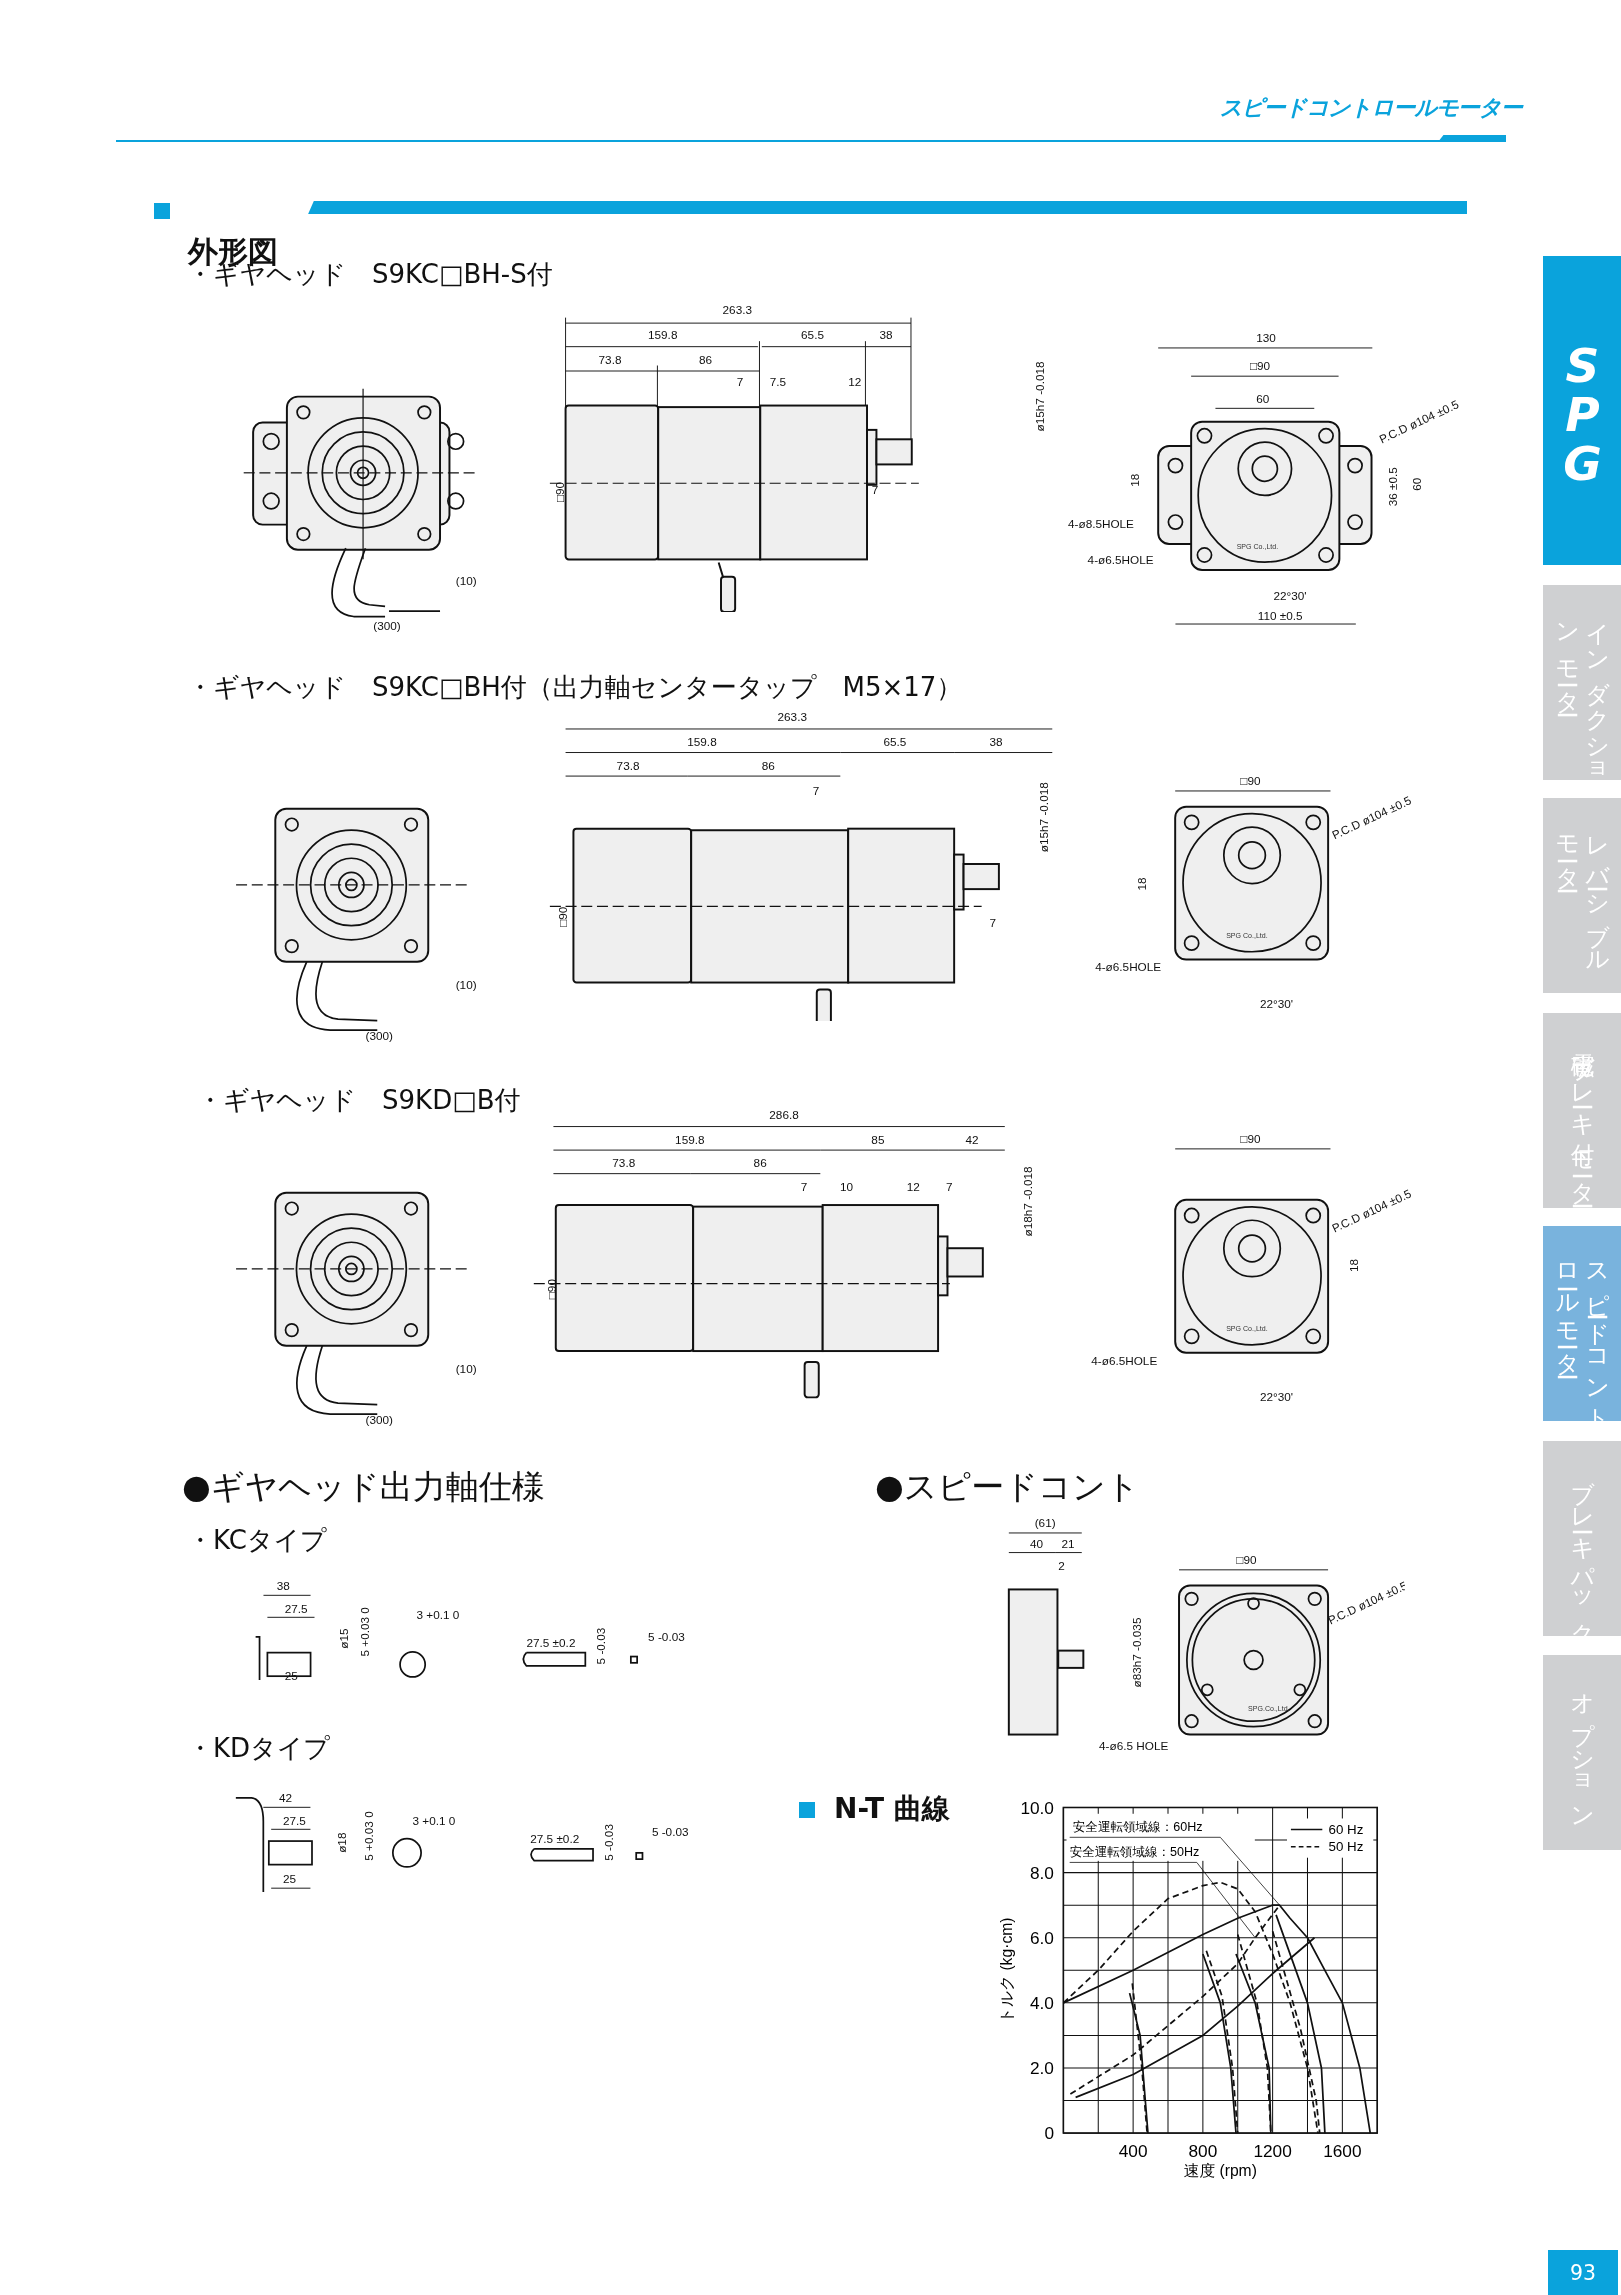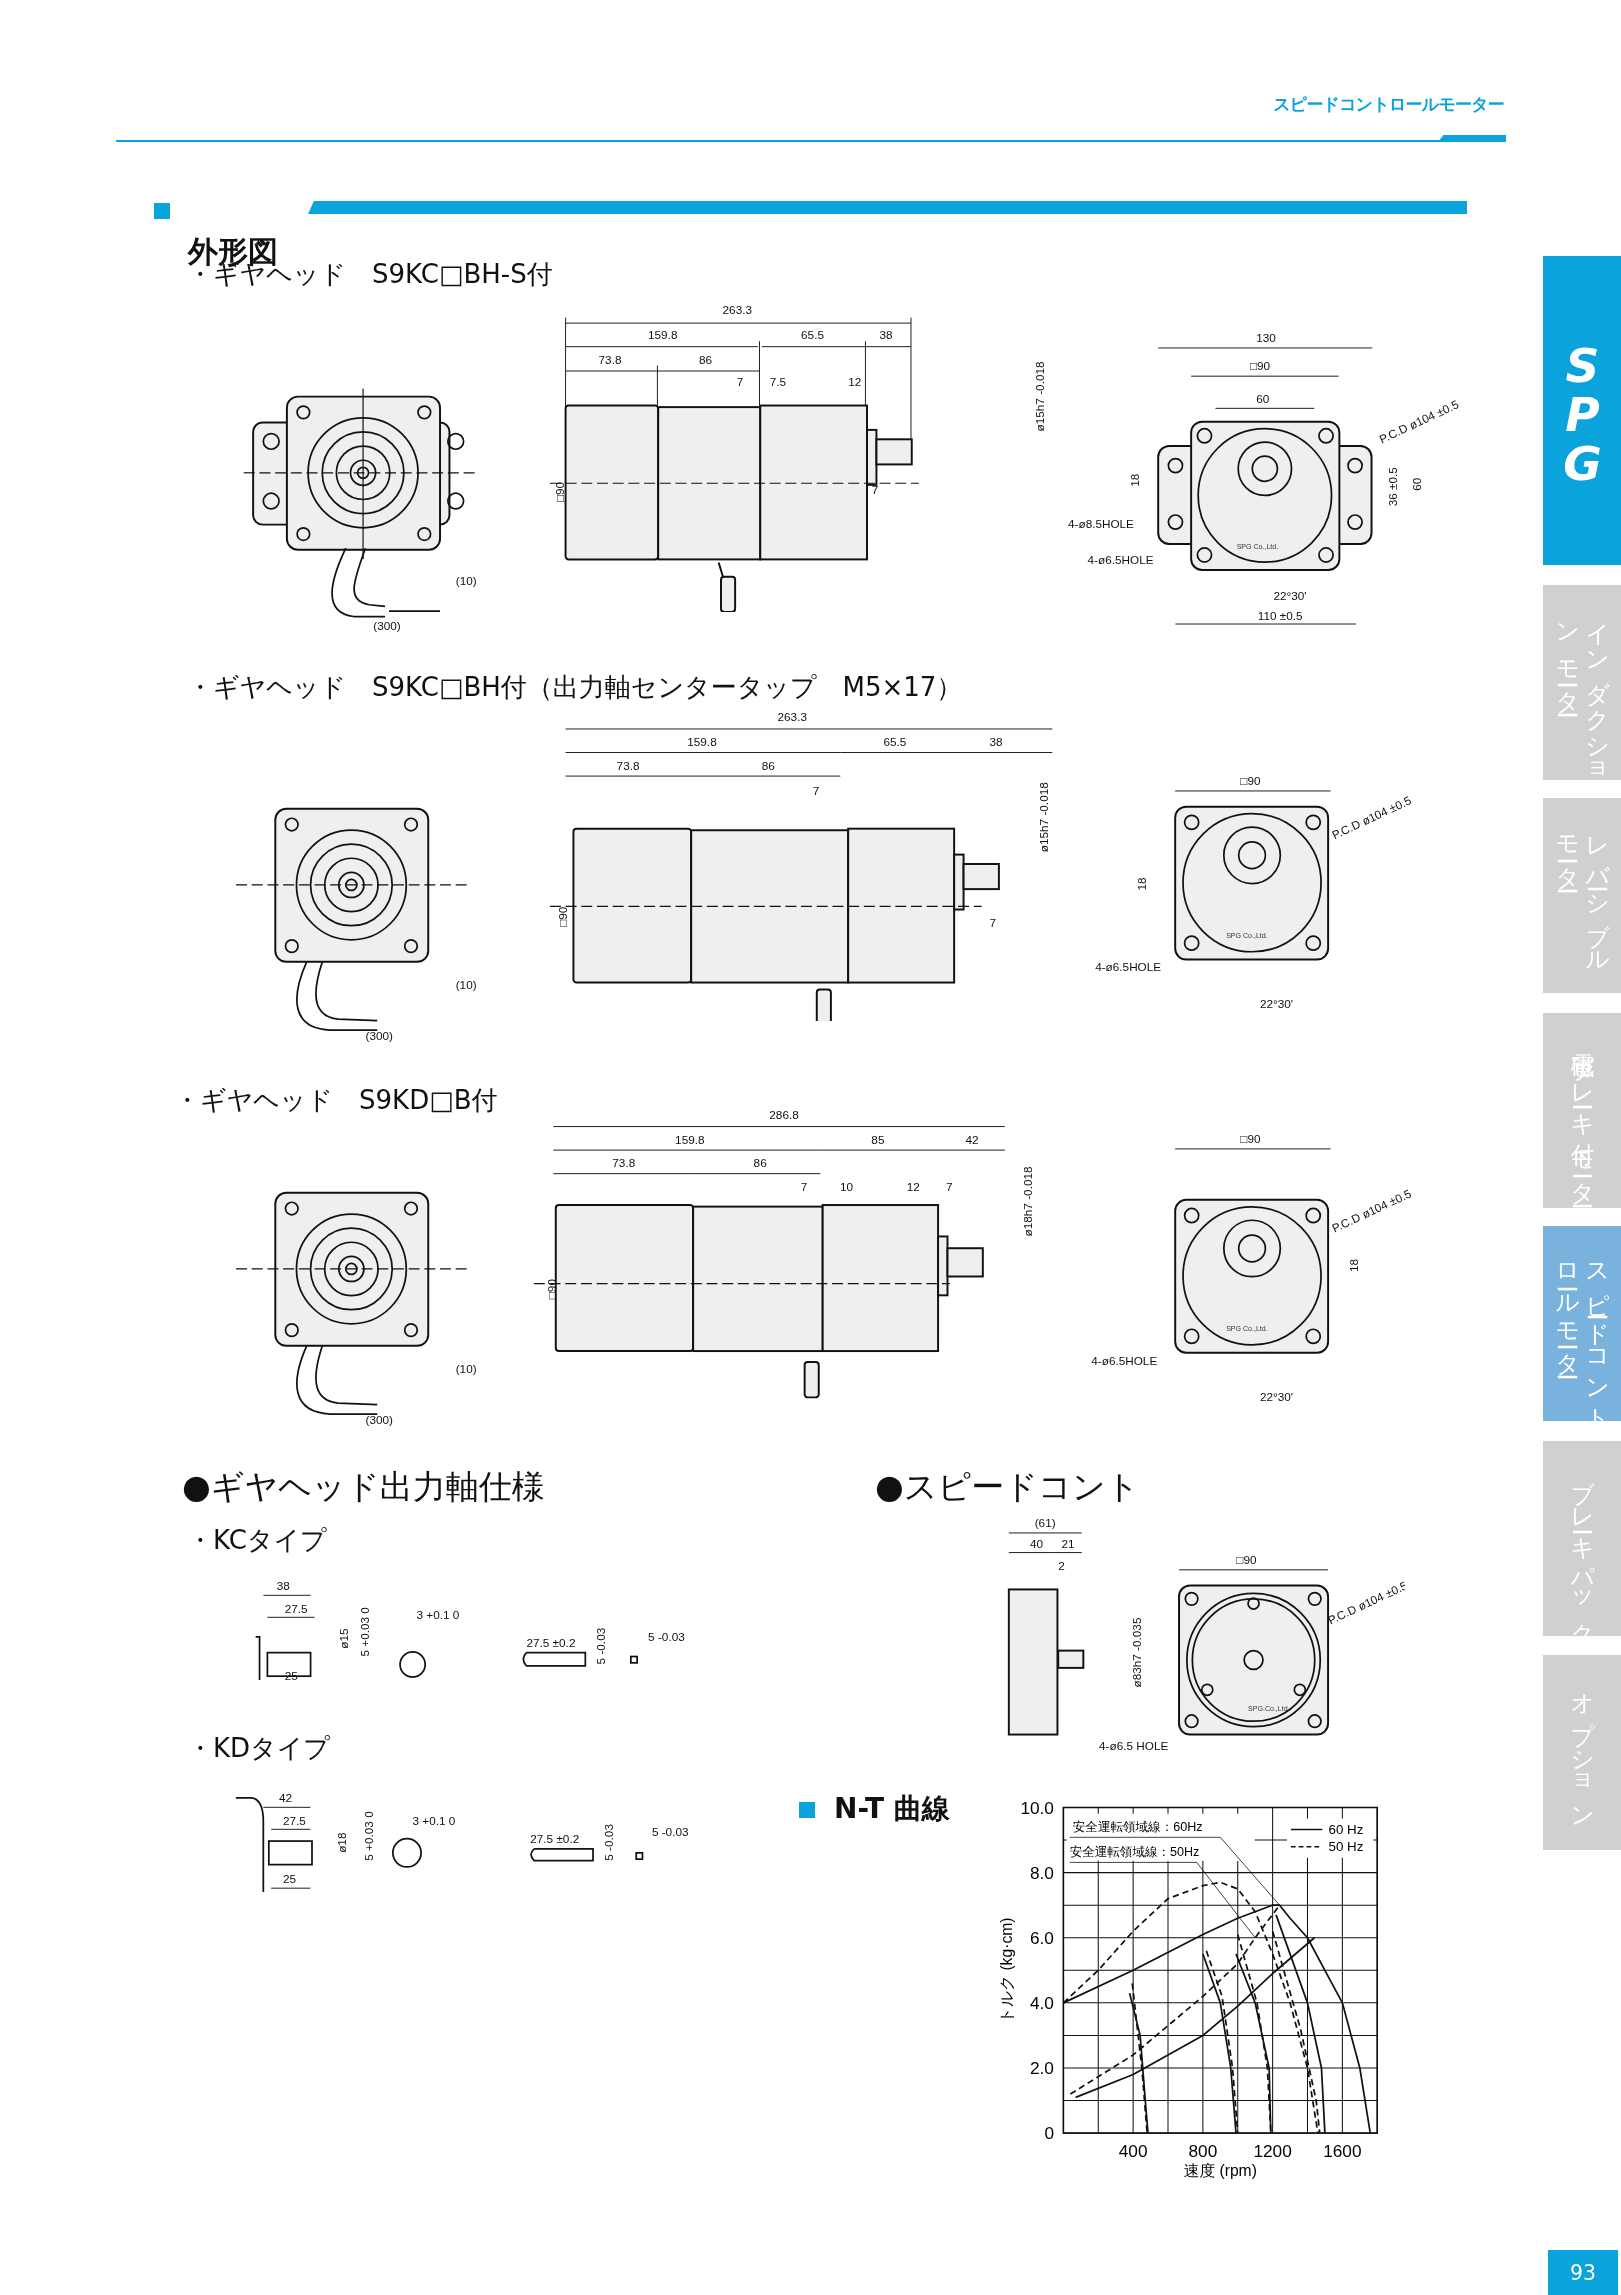--- a/index.html
+++ b/index.html
@@ -1,20 +1,20 @@
 <!DOCTYPE html>
 <html style="font-size:12.6px"><head>
 <meta charset="utf-8">
 <style>
   html, body { margin:0; padding:0; background:#ffffff; }
   body { width:1622px; height:2295px; position:relative; overflow:hidden;
          font-family:"DejaVu Sans", "Liberation Sans", sans-serif; color:#111; }
   .abs { position:absolute; }
   
-  .hdr-title { position:absolute; right:118px; top:93px; font-size:17px; font-weight:bold; color:#0aa3dc; letter-spacing:-0.8px; }
+  .hdr-title { position:absolute; right:100px; top:93px; font-size:22px; font-weight:bold; color:#0aa3dc; letter-spacing:-0.8px;font-style:italic; }
   .hdr-line { position:absolute; left:116px; top:140px; width:1390px; height:2.4px; background:#0aa3dc; }
   .hdr-tab { position:absolute; left:1438px; top:135px; width:68px; height:7px; background:#0aa3dc; clip-path:polygon(8% 0,100% 0,100% 100%,0 100%); }
   
   .sec-sq { position:absolute; width:15.7px; height:15.7px; background:#0aa3dc; }
   .sec-title { position:absolute; font-size:30px; font-weight:bold; color:#111; }
   .sec-bar { position:absolute; left:308px; top:201px; width:1159px; height:13.3px; background:#0aa3dc; clip-path:polygon(0.5% 0,100% 0,100% 100%,0 100%); }
   .sub { position:absolute; font-size:26px; color:#111; white-space:nowrap; }
   .bullet-h { position:absolute; font-size:33px; color:#111; white-space:nowrap; }
   
   .side { position:absolute; left:1543px; width:79px; display:flex; justify-content:center; align-items:flex-start; padding-top:22px; box-sizing:border-box; }
@@ -214,21 +214,21 @@
       <circle cx="205" cy="110" r="36"></circle>
       <circle cx="205" cy="110" r="17"></circle>
     <circle cx="128" cy="68" r="9"></circle>
       <circle cx="283" cy="68" r="9"></circle>
       <circle cx="128" cy="222" r="9"></circle>
       <circle cx="283" cy="222" r="9"></circle>
   </g>
   <text x="172" y="215" font-size="9" fill="#333">SPG Co.,Ltd.</text>
 </svg>
 
-<div class="sub" style="left:174px;top:1083px;">・ギヤヘッド　S9KD□B付</div>
+<div class="sub" style="left:197px;top:1083px;">・ギヤヘッド　S9KD□B付</div>
 <svg class="abs" style="left:236px;top:1185px" width="259" height="251" viewBox="0 0 330 320">
   <g stroke="#111" stroke-width="2.5" fill="#efefef">
       <rect x="50" y="10" width="195" height="195" rx="14"></rect>
     </g>
   <g fill="none" stroke="#111" stroke-width="2.2">
     <circle cx="147" cy="107" r="70"></circle>
       <circle cx="147" cy="107" r="52"></circle>
       <circle cx="147" cy="107" r="34"></circle>
       <circle cx="147" cy="107" r="16"></circle>
       <circle cx="147" cy="107" r="7"></circle>

